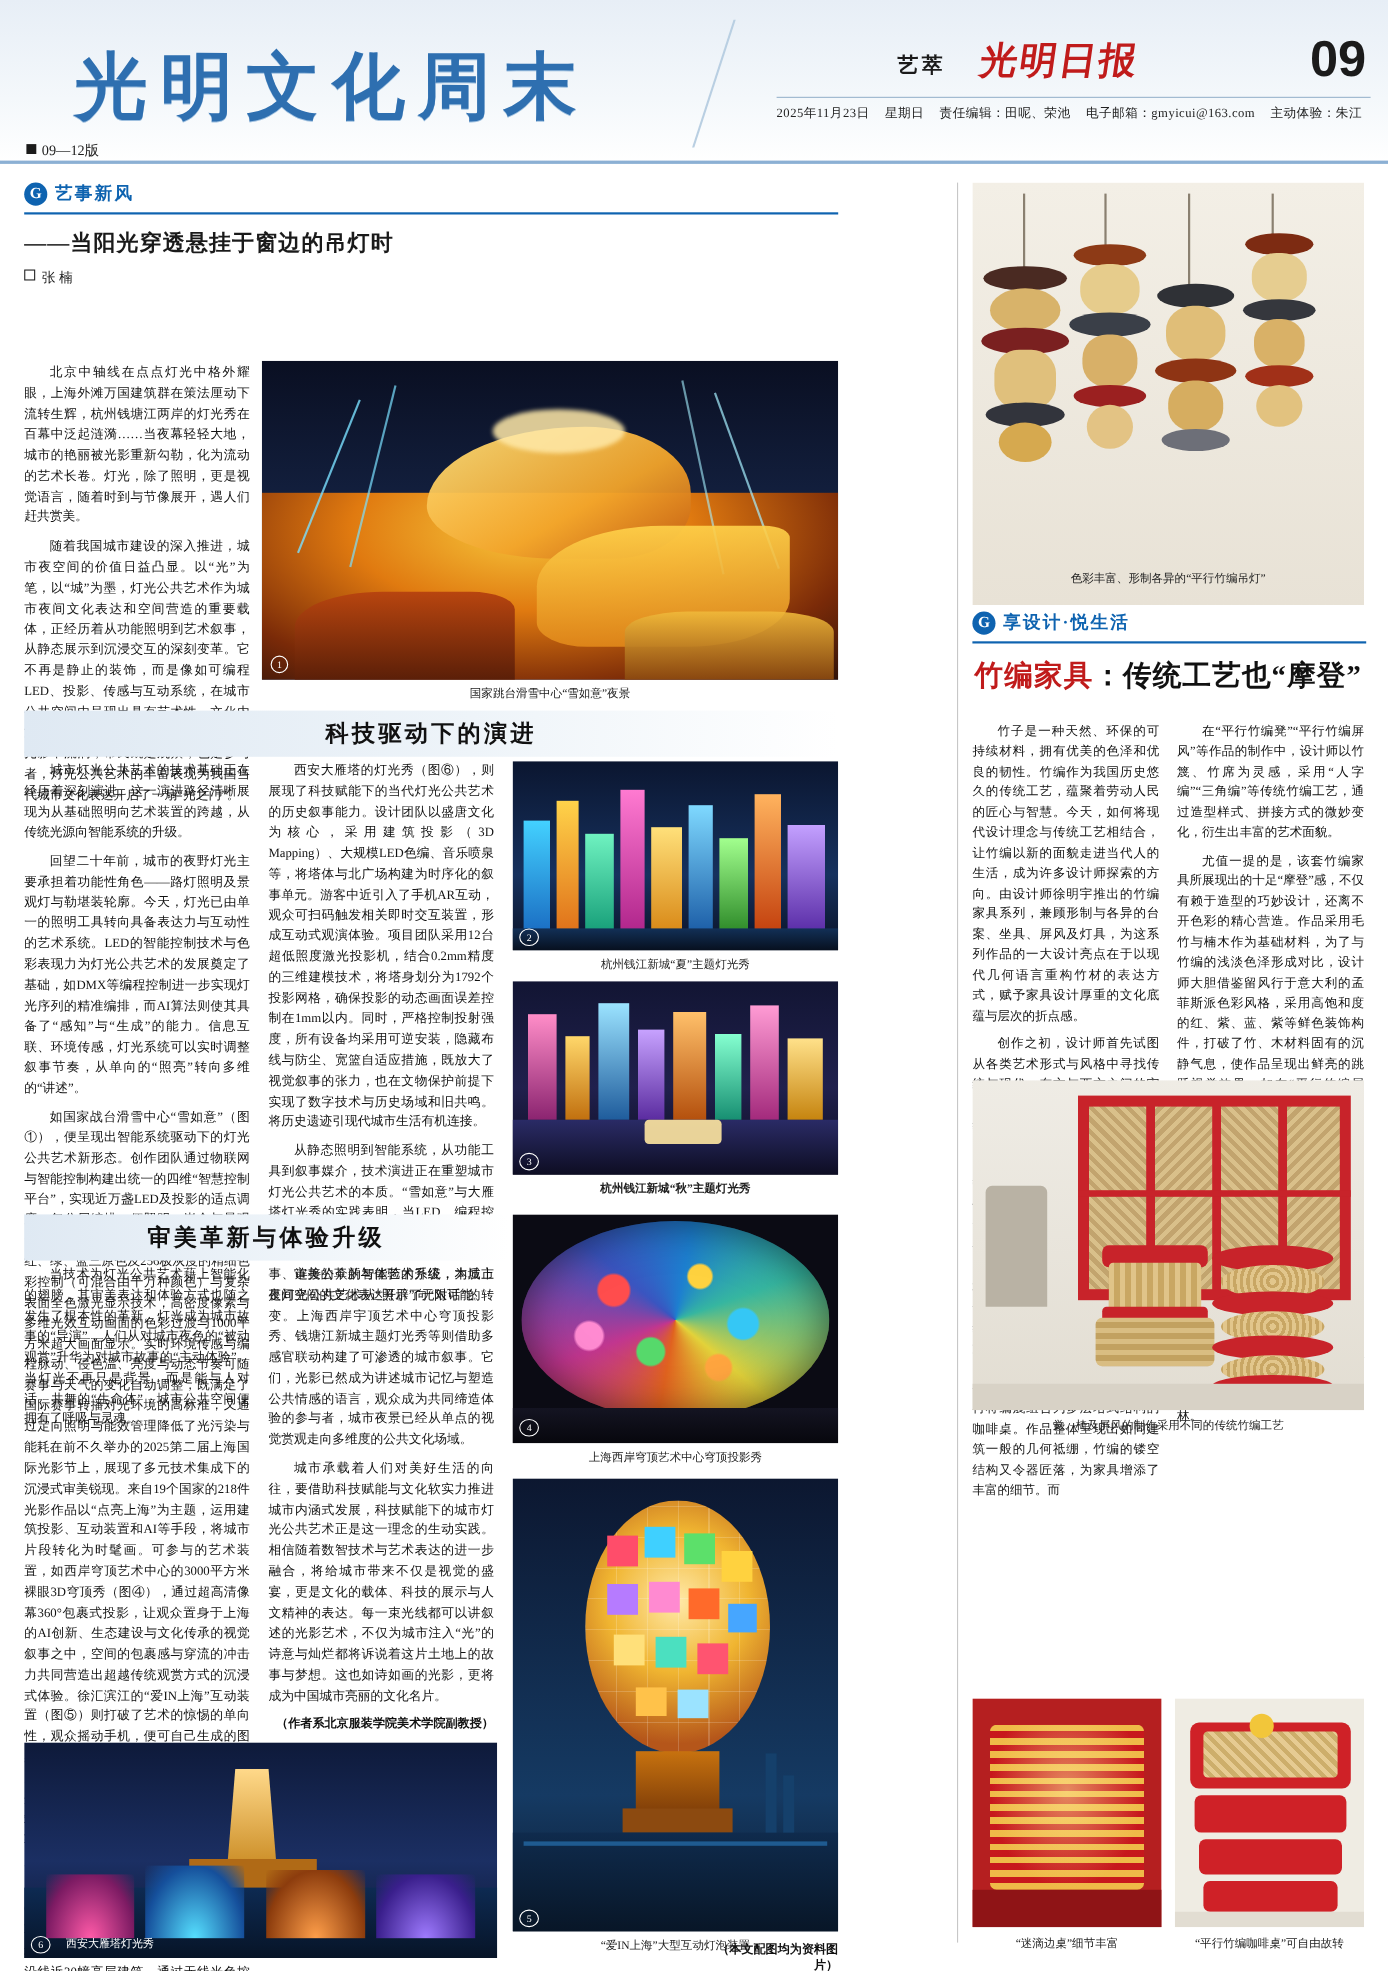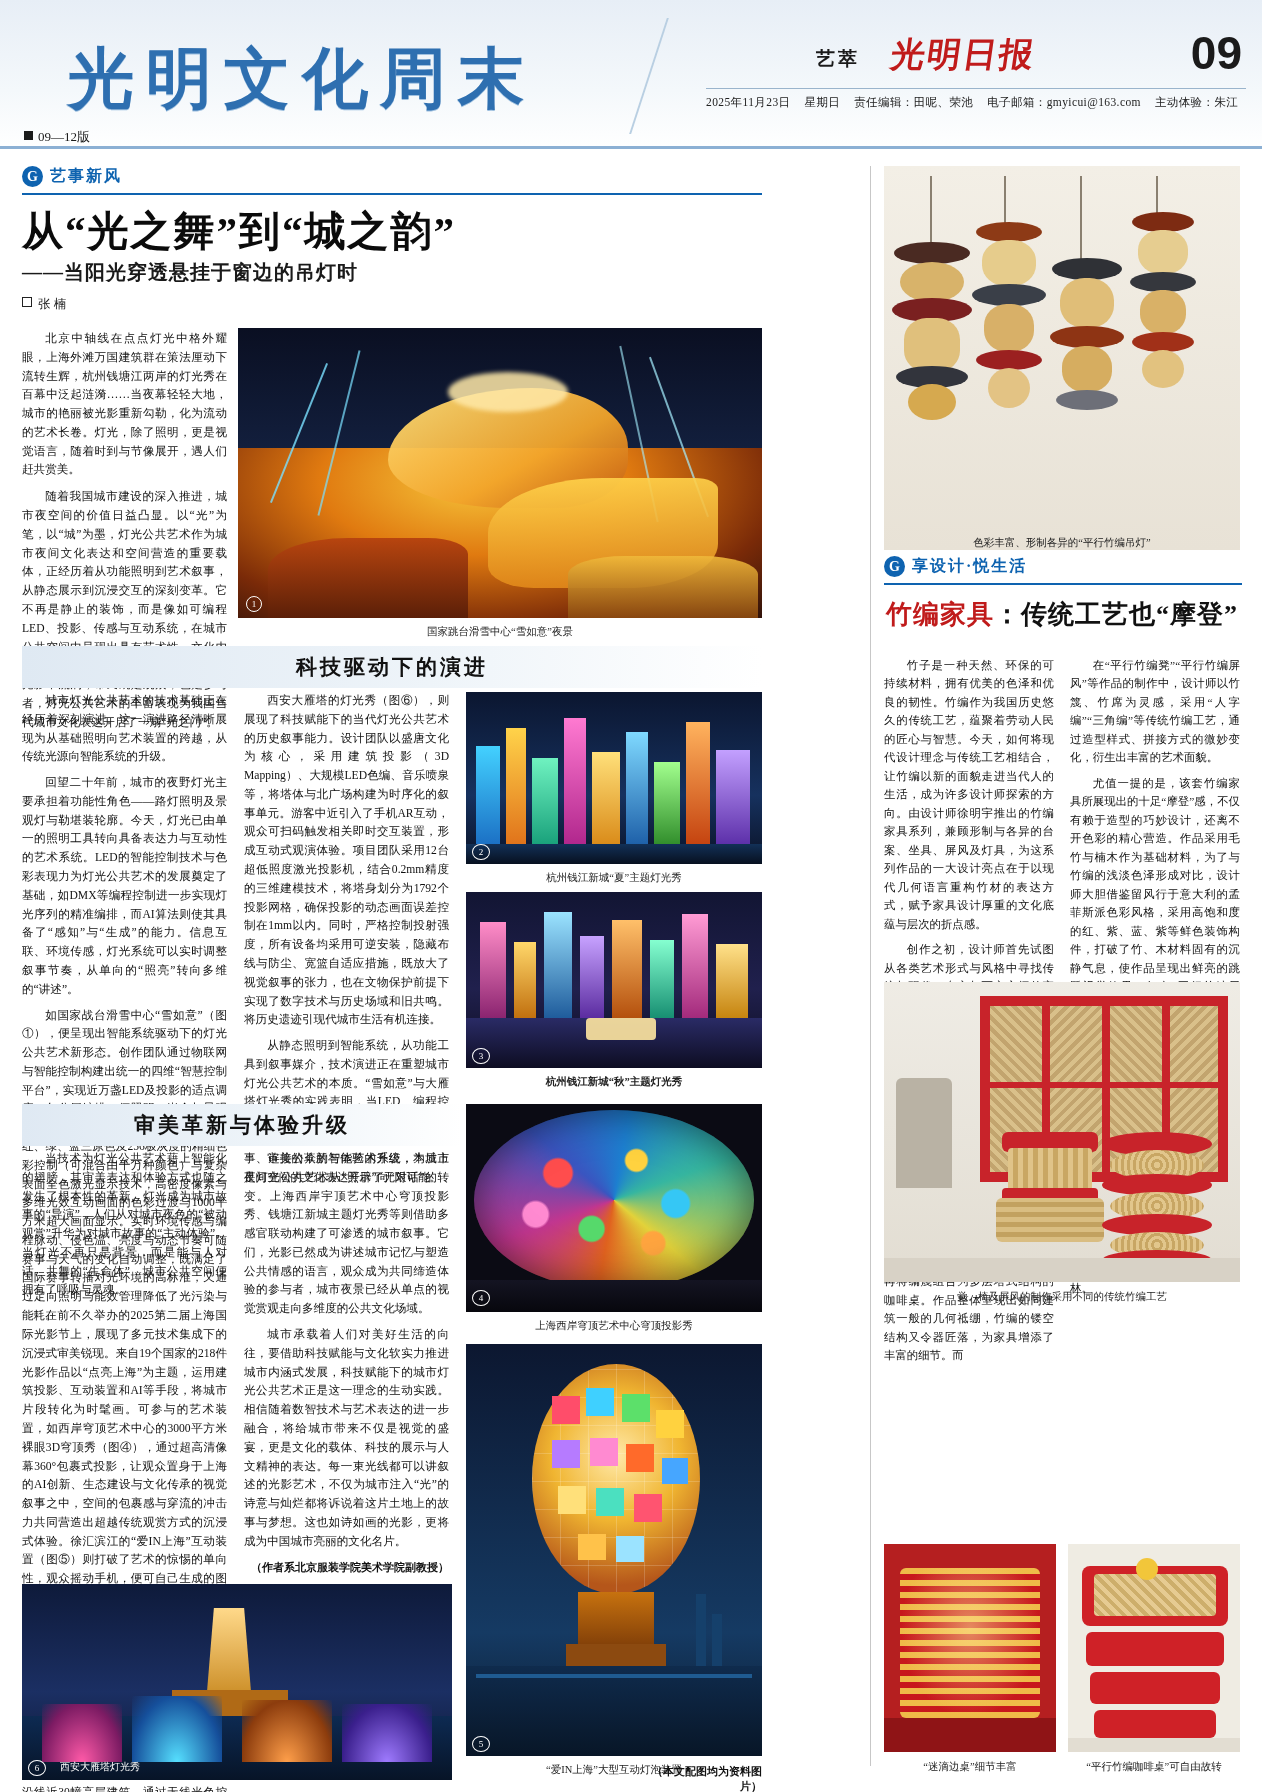--- a/index.html
+++ b/index.html
@@ -156,21 +156,20 @@
     <div class="vrule" style="left:870px;"></div>
 
     <div class="leftblock">
 
       <div class="collabel">
         <div class="glogo">G</div>
         <div class="txt">艺事新风</div>
       </div>
       <div class="labelline"></div>
 
-      <div class="headline">从“光之舞”到“城之韵”</div>
       <div class="subhead">——当阳光穿透悬挂于窗边的吊灯时</div>
       <div class="byline">
         <span class="sq"></span><span>张 楠</span>
       </div>
     </div>
 
     <div style="position:absolute;left:22px;top:178px;width:205px;font-size:11.6px;line-height:1.62;text-align:justify;">
       <p style="text-indent:2em;margin:0 0 8px;">北京中轴线在点点灯光中格外耀眼，上海外滩万国建筑群在策法厘动下流转生辉，杭州钱塘江两岸的灯光秀在百幕中泛起涟漪……当夜幕轻轻大地，城市的艳丽被光影重新勾勒，化为流动的艺术长卷。灯光，除了照明，更是视觉语言，随着时到与节像展开，遇人们赶共赏美。</p>
       <p style="text-indent:2em;margin:0;">随着我国城市建设的深入推进，城市夜空间的价值日益凸显。以“光”为笔，以“城”为墨，灯光公共艺术作为城市夜间文化表达和空间营造的重要载体，正经历着从功能照明到艺术叙事，从静态展示到沉浸交互的深刻变革。它不再是静止的装饰，而是像如可编程LED、投影、传感与互动系统，在城市公共空间中呈现出具有艺术性、文化内涵与社会功能的动态公共场域。故事在光影中流淌，市民既是观众，也是参与者，灯光公共艺术的丰富表现为我国当代城市文化表达开启了一扇“光之门”。</p>
     </div>
@@ -339,21 +338,21 @@
       <div class="f" style="left:178px;top:180px;width:50px;height:46px;border-radius:45%;background:#d6ad60;"></div>
       <div class="f" style="left:172px;top:224px;width:62px;height:20px;border-radius:50%;background:#6d6f78;"></div>
 
       <div class="f" style="left:248px;top:46px;width:62px;height:20px;border-radius:50%;background:#7d2b12;"></div>
       <div class="f" style="left:254px;top:64px;width:50px;height:44px;border-radius:45%;background:#e6cd90;"></div>
       <div class="f" style="left:246px;top:106px;width:66px;height:20px;border-radius:50%;background:#35373d;"></div>
       <div class="f" style="left:256px;top:124px;width:46px;height:44px;border-radius:45%;background:#d9b167;"></div>
       <div class="f" style="left:248px;top:166px;width:62px;height:20px;border-radius:50%;background:#a13018;"></div>
       <div class="f" style="left:258px;top:184px;width:42px;height:38px;border-radius:50%;background:#e2c27f;"></div>
     </div>
-    <div class="rcap" style="position:absolute;left:884px;top:380px;width:356px;">色彩丰富、形制各异的“平行竹编吊灯”</div>
+    <div class="rcap" style="position:absolute;left:884px;top:363px;width:356px;">色彩丰富、形制各异的“平行竹编吊灯”</div>
 
     <div style="position:absolute;left:884px;top:404px;width:356px;">
       <div class="collabel">
         <div class="glogo">G</div>
         <div class="txt">享设计·悦生活</div>
       </div>
       <div class="labelline short"></div>
       <div class="rheadline">
         <span class="red">竹编家具</span><span>：传统工艺也“摩登”</span>
       </div>

